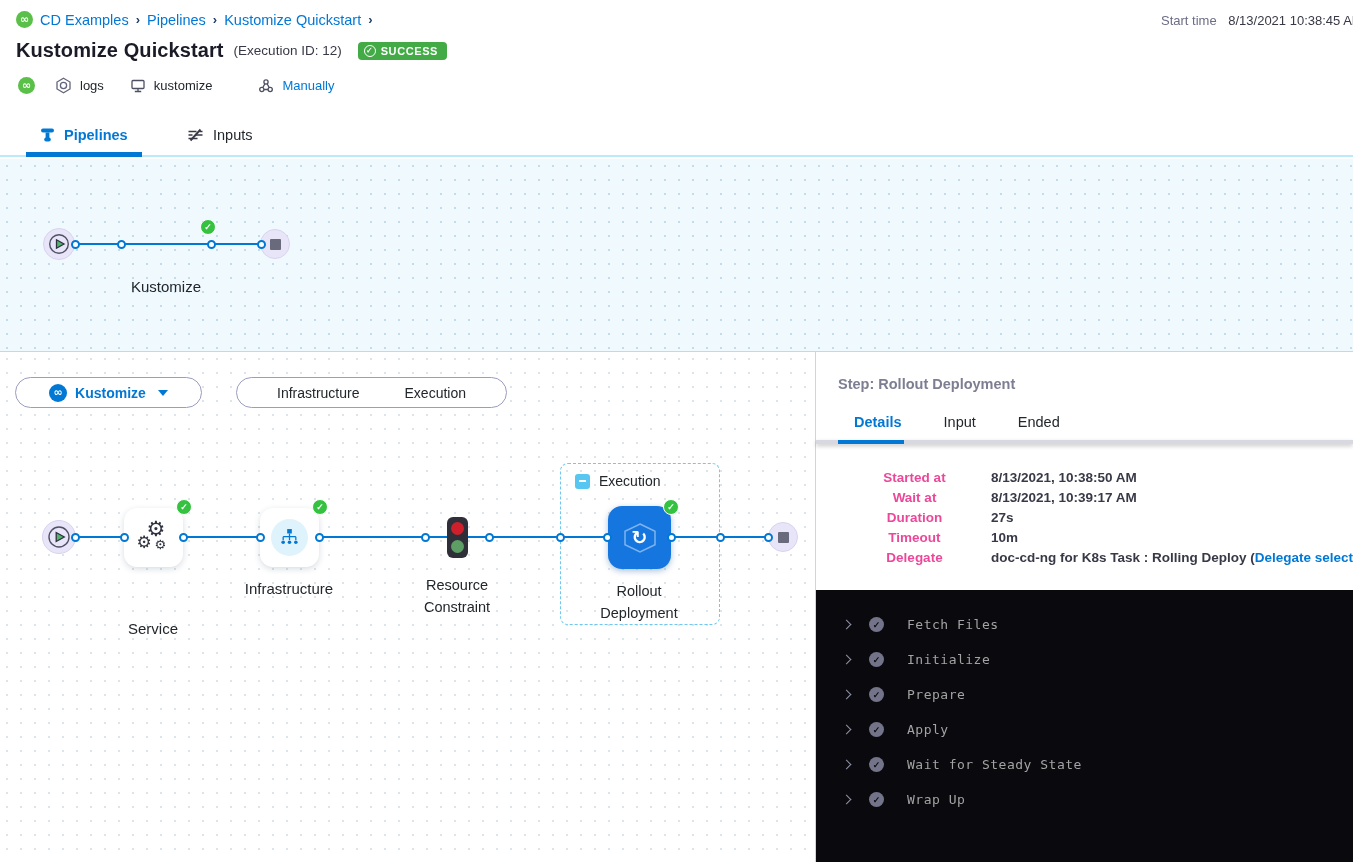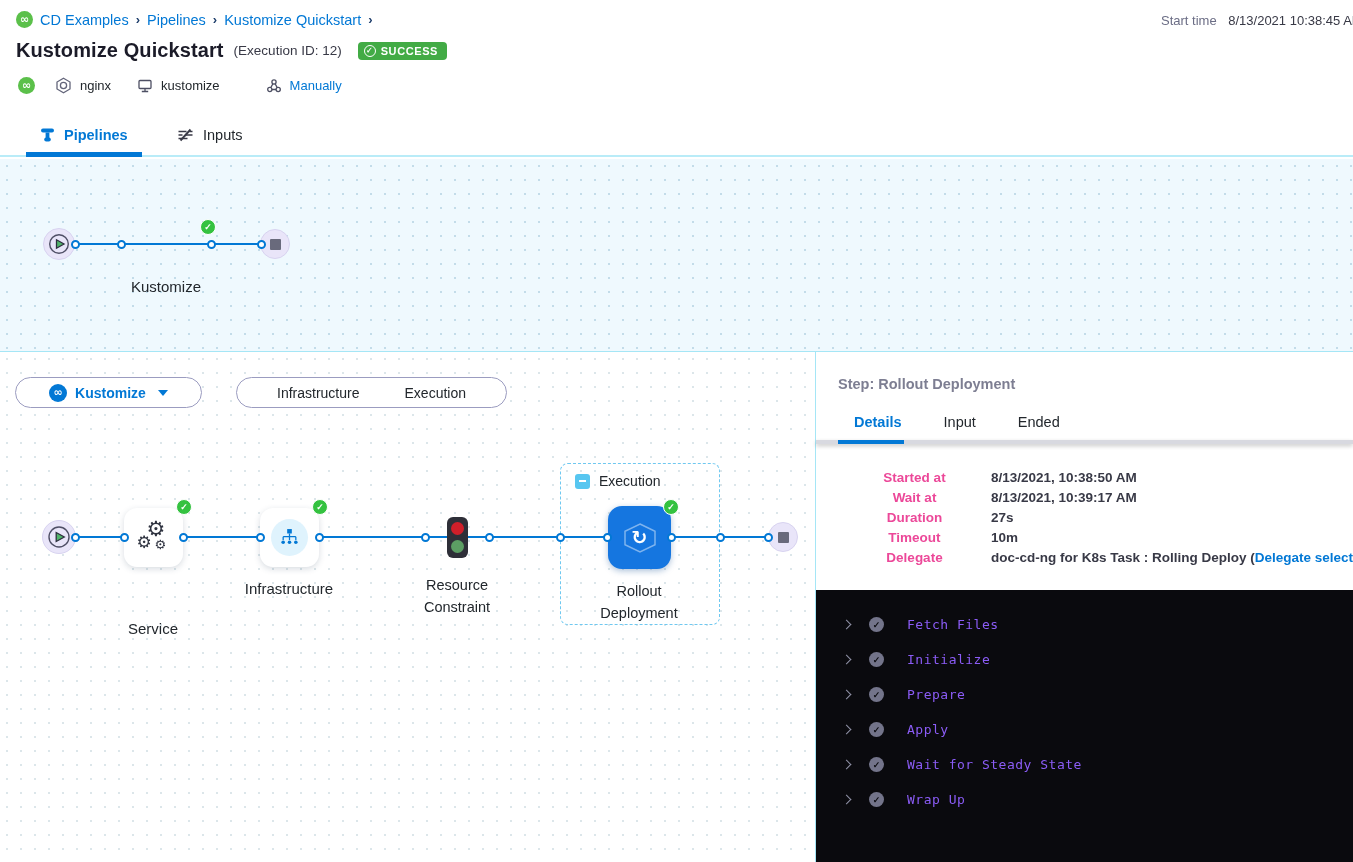--- a/index.html
+++ b/index.html
@@ -135,21 +135,21 @@
   .step-logs { position:absolute; left:0; top:238px; width:537px; height:272px; background:#0a0a0e; }
   .logs-head { height:29px; display:flex; align-items:center; padding-left:22px;
                color:#eceef5; font-size:13px; border-bottom:1px solid #32323f; }
   .logs-body { padding-top:17px; }
   .log-row { height:35px; display:flex; align-items:center; padding-left:27px; cursor:pointer; }
   .chev { width:7px; height:7px; border-top:1.7px solid #9193a8; border-right:1.7px solid #9193a8;
           transform:rotate(45deg); margin-right:19px; }
   .log-check { width:15px; height:15px; border-radius:50%; background:#73748a; color:#0b0b10;
                font-size:9px; font-weight:700; display:flex; align-items:center; justify-content:center;
                margin-right:23px; }
-  .log-text { font-family:"DejaVu Sans Mono", monospace; font-size:13px; color:#8b5cf6; letter-spacing:.5px; }
+  .log-text { font-family:"DejaVu Sans Mono", monospace; font-size:13px; color:#a3a3a3; letter-spacing:.5px; }
 
   svg { display:block; }
 </style>
 </head>
 <body>
 
 <div id="app">
 
   <div class="header">
     <div class="breadcrumb">
@@ -177,21 +177,21 @@
     </div>
 
     <div class="tags-row">
       <span class="circle-green tag-ic">∞</span>
       <span class="tag-ic" style="margin-left:20px;">
         <svg width="17" height="17" viewBox="0 0 17 17" fill="none" stroke="#63657a" stroke-width="1.3">
           <polygon points="8.5,1.2 15,5 15,12 8.5,15.8 2,12 2,5"></polygon>
             <circle cx="8.5" cy="8.5" r="3.1"></circle>
         </svg>
       </span>
-      <span class="t-label">nginx</span>
+      <span class="t-label">logs</span>
       <span class="tag-ic" style="margin-left:26px;">
         <svg width="16" height="16" viewBox="0 0 16 16" fill="none" stroke="#4d4f63" stroke-width="1.3">
           <rect x="2" y="2.5" width="12" height="8" rx="1"></rect>
             <path d="M8 10.5v2.5 M4.8 13.5h6.4"></path>
         </svg>
       </span>
       <span class="t-label">kustomize</span>
       <span class="tag-ic" style="margin-left:46px;">
         <svg width="16" height="16" viewBox="0 0 16 16" fill="none" stroke="#4d4f63" stroke-width="1.3">
           <circle cx="8" cy="4" r="2.1"></circle>
@@ -208,21 +208,21 @@
     <div class="main-tab active" style="left:40px;">
       <span>
         <svg width="15" height="16" viewBox="0 0 15 16" fill="#0278d5">
           <rect x="1" y="1.5" width="13" height="4" rx="2"></rect>
           <rect x="5.6" y="5.5" width="3.8" height="5.5"></rect>
           <rect x="4.2" y="10.5" width="6.6" height="4" rx="2"></rect>
         </svg>
       </span>
       <span>Pipelines</span>
     </div>
-    <div class="main-tab inactive" style="left:177px;">
+    <div class="main-tab inactive" style="left:187px;">
       <span>
         <svg width="17" height="16" viewBox="0 0 17 16" fill="none" stroke="#383946" stroke-width="1.7">
           <path d="M1.5 4.5h8 M12.5 4.5h3 M1.5 8h4 M8.5 8h7 M1.5 11.5h9"></path>
           <path d="M3.5 13.5 L13.5 2.5" stroke-width="1.9"></path>
         </svg>
       </span>
       <span>Inputs</span>
     </div>
     <div class="tab-underline"></div>
   </div>

